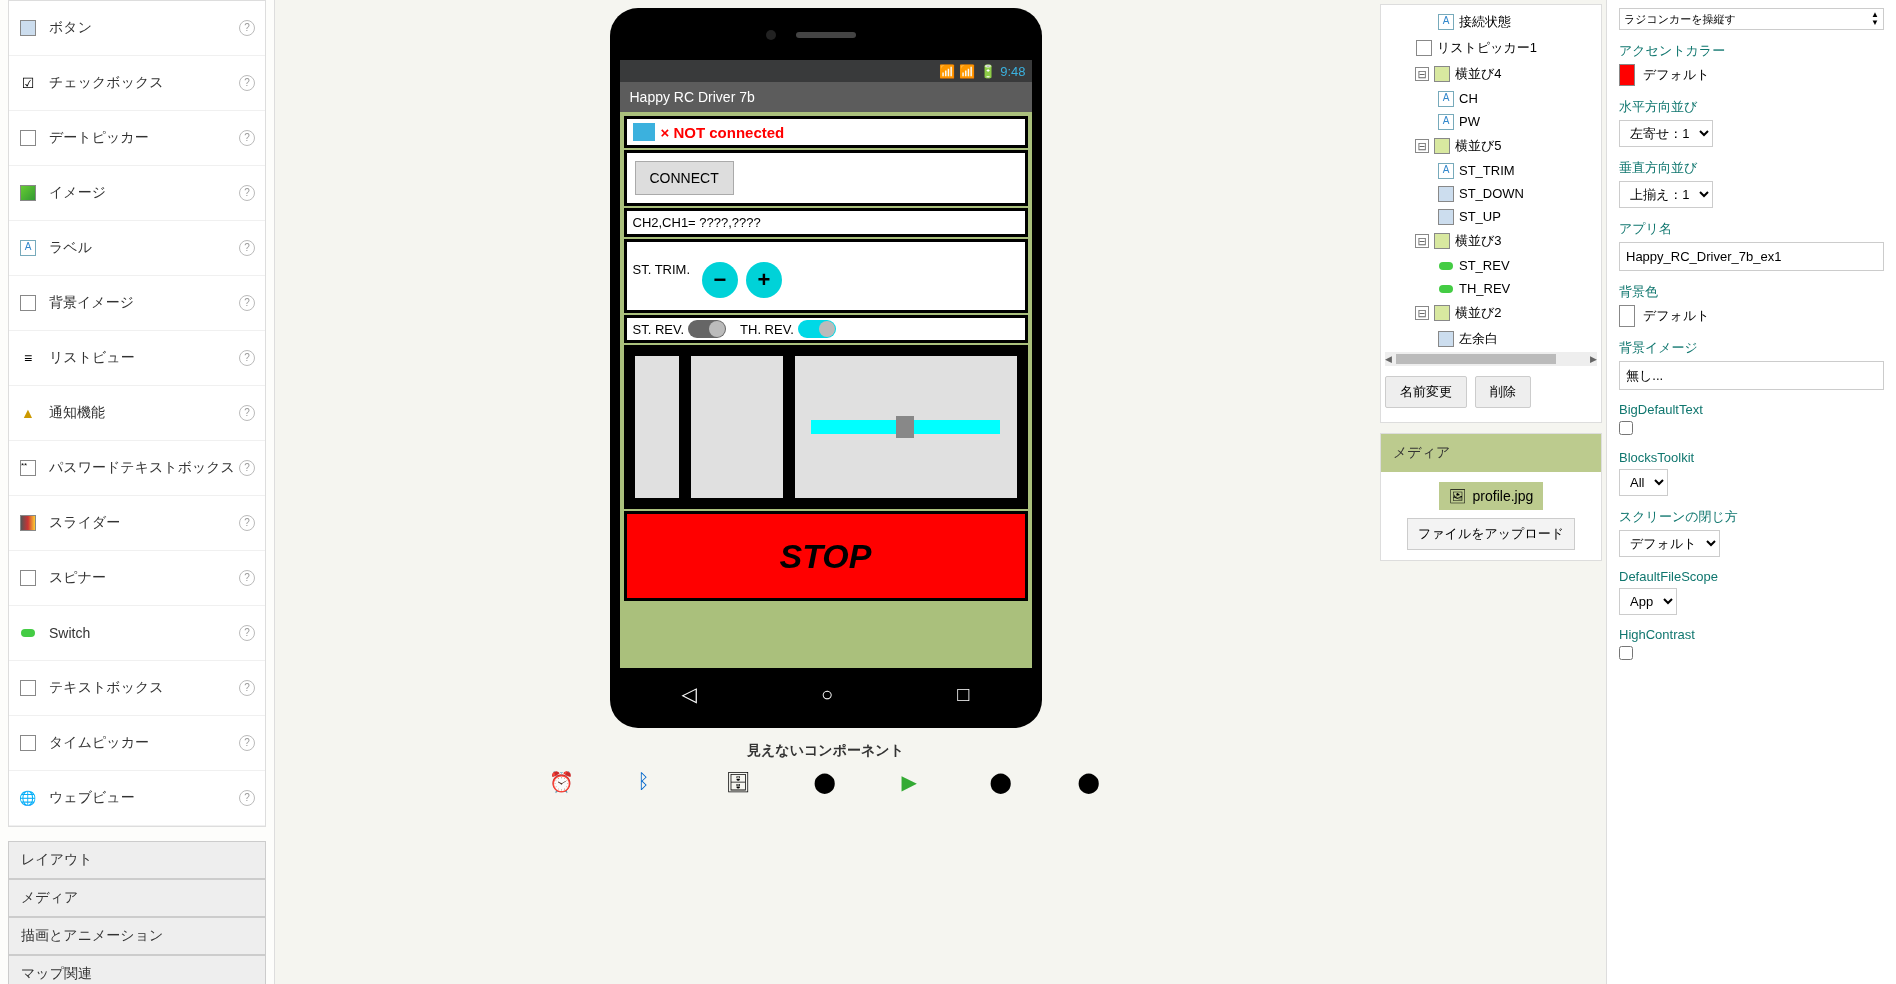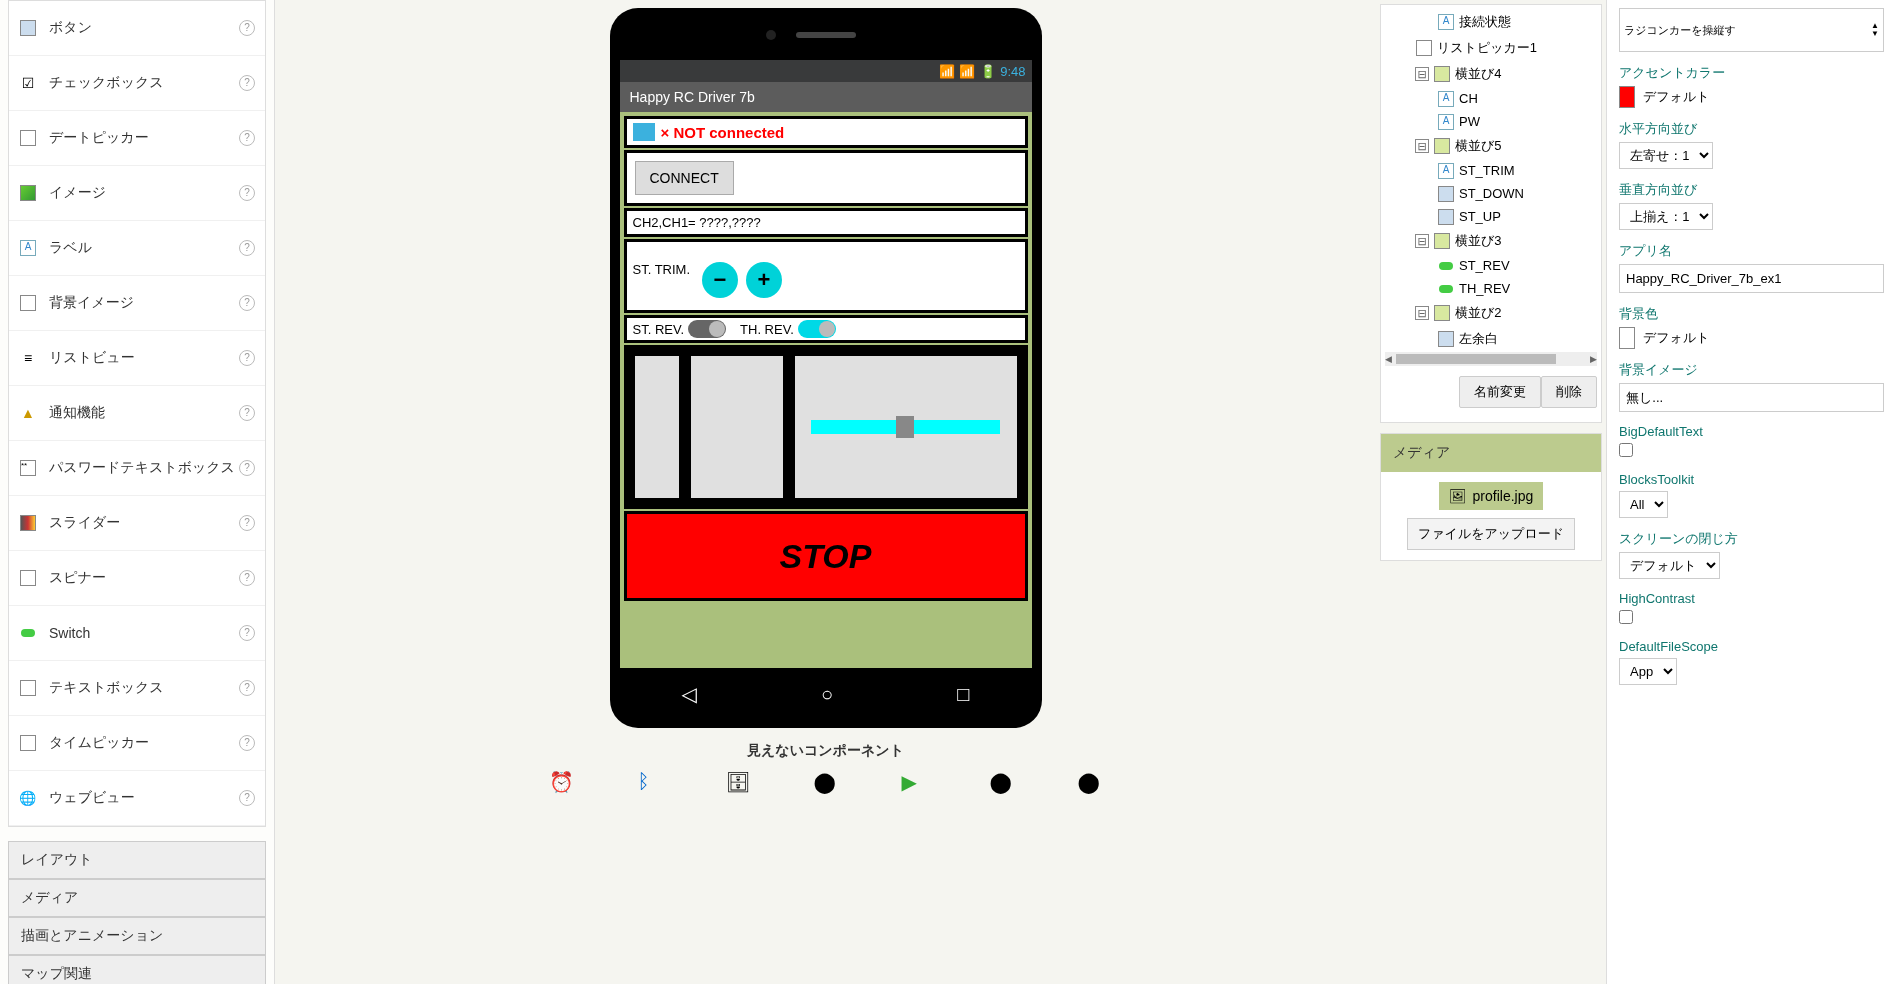--- a/index.html
+++ b/index.html
@@ -51,38 +51,38 @@
 
 .components { width: 222px; background: #fff; border: 1px solid #ddd; display: flex; flex-direction: column; padding: 4px; }
 .tree { flex: 1; overflow: auto; font-size: 13px; }
 .tree-item { display: flex; align-items: center; padding: 4px 0; cursor: pointer; }
 .tree-item.indent-1 { padding-left: 30px; }
 .tree-item.indent-2 { padding-left: 52px; }
 .tree-toggle { width: 14px; height: 14px; border: 1px solid #888; text-align: center; line-height: 12px; font-size: 11px; margin-right: 4px; color: #666; background: #fff; }
 .tree-icon { width: 18px; height: 14px; margin-right: 4px; display: inline-flex; align-items: center; justify-content: center; font-size: 12px; }
 .tree-scroll { height: 14px; background: #eee; display: flex; align-items: center; }
 .tree-scroll-thumb { height: 10px; background: #bbb; width: 160px; margin-left: 4px; }
-.tree-btns { display: flex; justify-content: flex-end; padding: 10px 0; }
+.tree-btns { display: flex; gap: 8px; justify-content: flex-start; padding: 10px 0; }
 .tree-btn { background: #eee; border: 1px solid #ccc; padding: 6px 14px; font-size: 13px; cursor: pointer; border-radius: 2px; }
 .media-panel { background: #fff; border: 1px solid #ddd; margin-top: 10px; padding: 0; }
 .media-header { background: #bccb8e; padding: 10px 12px; font-size: 14px; color: #333; }
 .media-body { padding: 10px; display: flex; flex-direction: column; align-items: center; gap: 8px; }
 .media-file { background: #bccb8e; padding: 6px 10px; display: flex; align-items: center; gap: 6px; font-size: 14px; }
 .upload-btn { background: #f3f3f3; border: 1px solid #ccc; padding: 6px 10px; font-size: 13px; cursor: pointer; }
 
 
 .properties { width: 290px; background: #fff; border-left: 1px solid #ddd; padding: 8px 12px; overflow-y: auto; }
 .prop-group { margin-bottom: 12px; }
 .prop-label { font-size: 13px; color: #0f766e; margin-bottom: 4px; }
 .prop-select { width: 100%; border: 1px solid #ccc; padding: 4px 6px; font-size: 13px; background: #fff; }
 .prop-input { width: 100%; border: 1px solid #ccc; padding: 6px; font-size: 13px; }
 .prop-color { display: flex; align-items: center; gap: 8px; }
 .color-sw { width: 16px; height: 22px; border: 1px solid #888; }
 .prop-check { width: 14px; height: 14px; }
-.about-box { border: 1px solid #ccc; padding: 4px; display: flex; align-items: center; height: 44px; }
+.about-box { border: 1px solid #ccc; padding: 4px; display: flex; align-items: center; height: 22px; }
 .about-text { flex: 1; font-size: 11px; white-space: nowrap; overflow: hidden; }
 .about-arrows { display: flex; flex-direction: column; font-size: 8px; line-height: 8px; }
 
 
 .ic-box { width: 16px; height: 16px; border: 1px solid #888; }
 .ic-green { background: linear-gradient(135deg,#6c3,#393); }
 .ic-blue { background: #cde; }
 .ic-label { background: #fff; border: 1px solid #7ab; color: #38c; font-size: 10px; text-align: center; }
 .ic-layout { background: #d8e8a0; }
 .ic-switch { width: 14px; height: 8px; background: #4c4; border-radius: 4px; }
@@ -428,20 +428,20 @@
   </div>
   <div class="prop-group">
     <div class="prop-label">BlocksToolkit</div>
     <select class="prop-select" style="width:auto"><option>All</option></select>
   </div>
   <div class="prop-group">
     <div class="prop-label">スクリーンの閉じ方</div>
     <select class="prop-select" style="width:auto"><option>デフォルト</option></select>
   </div>
   <div class="prop-group">
+    <div class="prop-label">DefaultFileScope</div>
+    <select class="prop-select" style="width:auto"><option>App</option></select>
+  </div>
+  <div class="prop-group">
     <div class="prop-label">HighContrast</div>
     <input type="checkbox" class="prop-check" style="">
   </div>
-  <div class="prop-group">
-    <div class="prop-label">DefaultFileScope</div>
-    <select class="prop-select" style="width:auto"><option>App</option></select>
-  </div>
 </div>
 
 </body></html>

